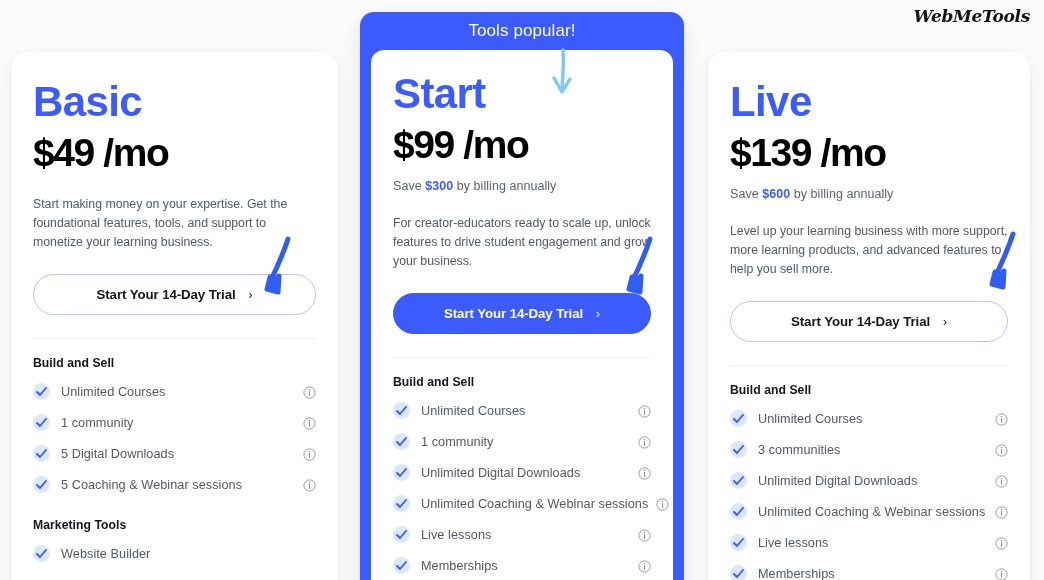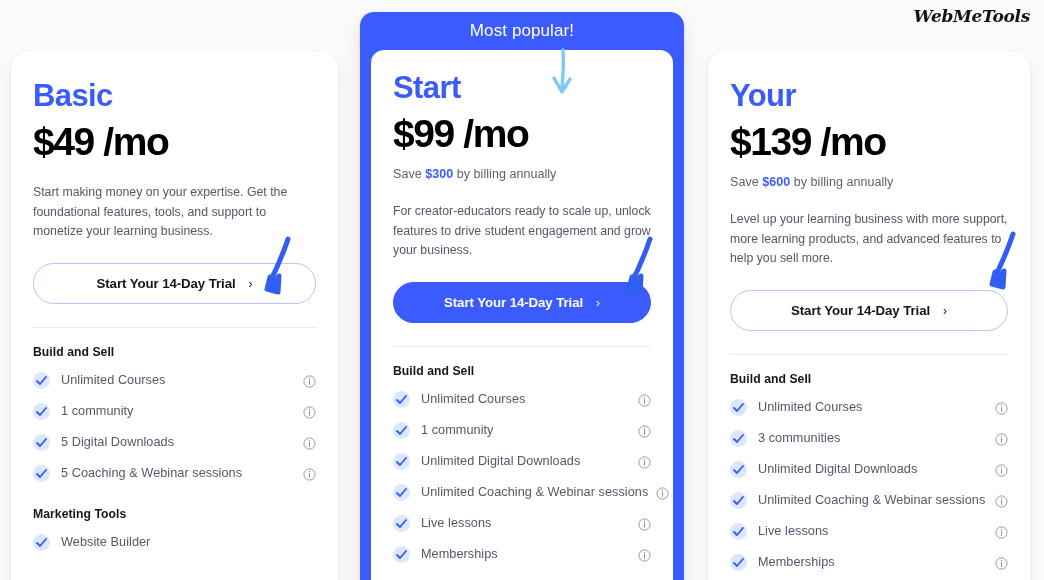--- a/index.html
+++ b/index.html
@@ -80,21 +80,21 @@
     border-radius: 13px 13px 0 0;
     overflow: hidden;
   }
 
   
   .card-body { padding: 28px 22px 0 22px; }
   .card--start .card-body { padding: 22px 22px 0 22px; }
 
   .plan-name {
     color: #3b5bfd;
-    font-size: 31px;
+    font-size: 42px;
     font-weight: bold;
     letter-spacing: -0.6px;
     line-height: 1.05;
   }
 
   .price {
     margin-top: 9px;
     font-size: 39px;
     font-weight: bold;
     color: #000000;
@@ -283,21 +283,21 @@
                 <path d="M1 5 L4 8 L10 1" stroke="#3b5bfd" stroke-width="1.9" fill="none" stroke-linecap="round" stroke-linejoin="round"></path>
               </svg>
             </span>
             <span class="feature-label">Website Builder</span>
           </div>
         </div>
       </div>
   </div>
 
   <div class="popular-wrap">
-    <div class="popular-banner">Most popular!</div>
+    <div class="popular-banner">Tools popular!</div>
     <div class="card--start">
       <div class="card-body">
         <div class="plan-name">Start</div>
         <div class="price">
           <span>$99</span>
           <span class="per">/mo</span>
         </div>
         <div class="save-line">
           <span>Save </span><span class="amount">$300</span><span> by billing annually</span>
         </div>
@@ -388,21 +388,21 @@
                   <path d="M6.5 5.4 L6.5 9.4" stroke="#8b8f9c" stroke-width="1" stroke-linecap="round"></path>
                 </svg></span>
             </div>
           </div>
         </div>
     </div>
   </div>
 
   <div class="card card--grow">
     <div class="card-body">
-      <div class="plan-name">Your</div>
+      <div class="plan-name">Live</div>
       <div class="price">
         <span>$139</span>
         <span class="per">/mo</span>
       </div>
       <div class="save-line">
         <span>Save </span><span class="amount">$600</span><span> by billing annually</span>
       </div>
       <div class="desc">Level up your learning business with more support, more learning products, and advanced features to help you sell more.</div>
       <div class="cta">
         <span>Start Your 14-Day Trial</span><span class="chev">›</span>

